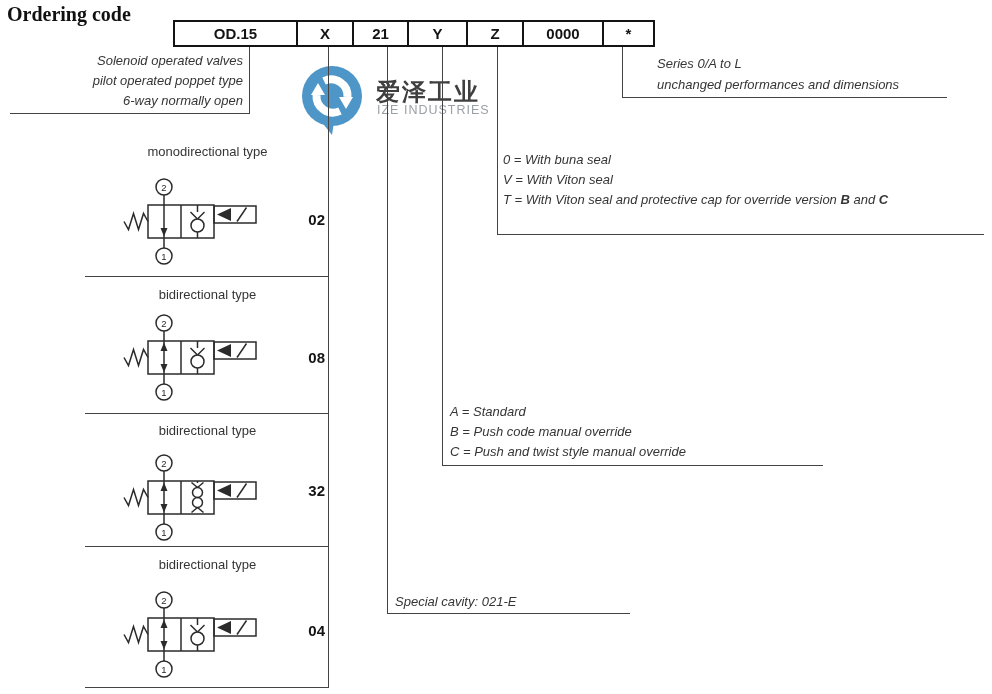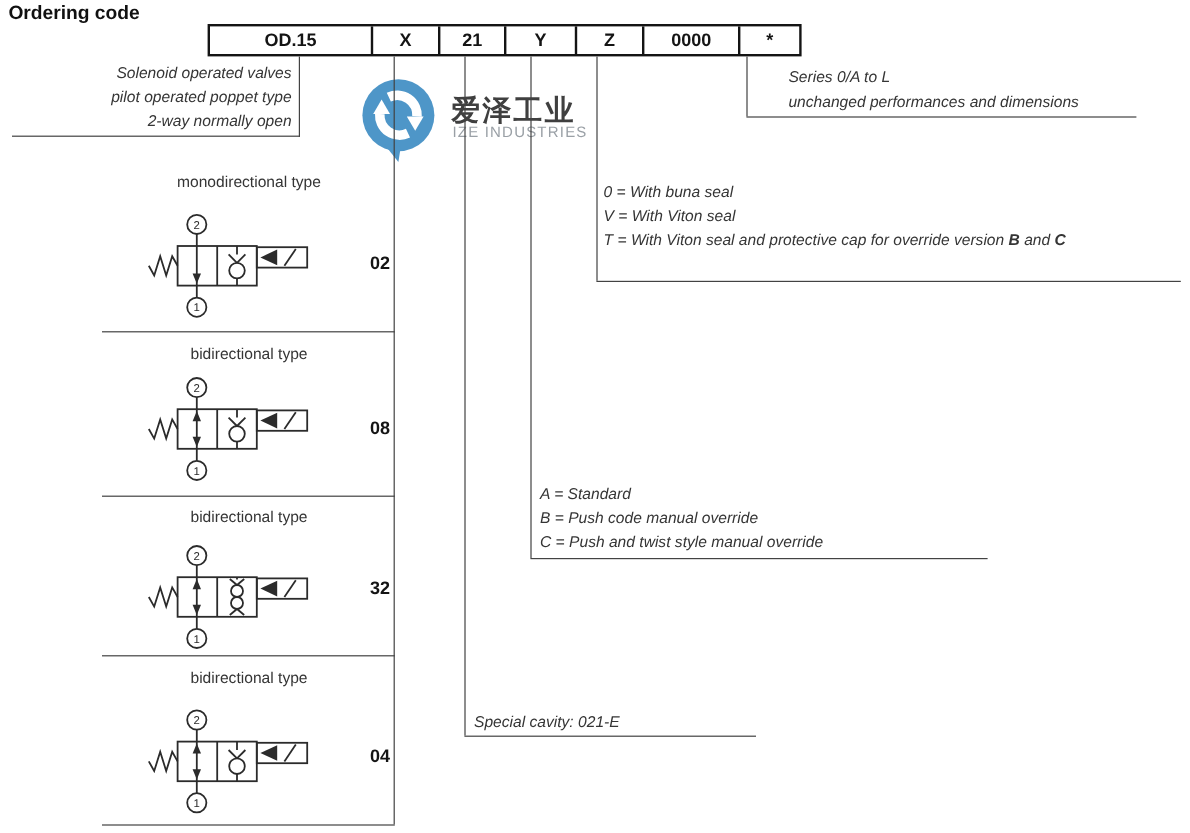--- a/index.html
+++ b/index.html
@@ -5,21 +5,21 @@
   * { margin:0; padding:0; box-sizing:border-box; }
   html,body { background:#ffffff; }
   body { font-family:"Liberation Sans", sans-serif; color:#2b2b2b; }
   #page {
     position:relative; width:992px; height:694px; background:#ffffff;
     overflow:hidden;
   }
   .abs { position:absolute; }
 
   
-  .page-title { left:7px; top:3px; font-size:16px; font-weight:bold; color:#111; }
+  .page-title { left:7px; top:3px; font-size:20px; font-weight:bold; color:#111;font-family:Liberation Serif, serif; }
 
   
   .code-row {
     left:173px; top:20px; display:flex; height:27px;
     border:2px solid #141414; background:#fff; z-index:5;
   }
   .code-box {
     border-left:2px solid #141414; height:23px;
     display:flex; align-items:center; justify-content:center;
     font-size:15px; font-weight:bold; color:#141414;
@@ -63,21 +63,21 @@
     <polygon points="20,55 32,70 34,57" fill="#4e96c8"></polygon>
     <path d="M 24 16 A 16.5 16.5 0 0 1 47.5 32" stroke="#ffffff" stroke-width="8" fill="none"></path>
     <polygon points="39,32 53,32 46,44" fill="#ffffff"></polygon>
     <path d="M 40 46 A 16.5 16.5 0 0 1 16.5 30" stroke="#ffffff" stroke-width="8" fill="none"></path>
     <polygon points="11,30 25,30 18,18" fill="#ffffff"></polygon>
   </svg>
   <div class="abs logo-cn">爱泽工业</div>
   <div class="abs logo-en">IZE INDUSTRIES</div>
 
   <div class="abs code-row">
-    <div class="code-box" style="width:134px">OD.15</div>
+    <div class="code-box" style="width:121px">OD.15</div>
     <div class="code-box" style="width:56px">X</div>
     <div class="code-box" style="width:55px">21</div>
     <div class="code-box" style="width:59px">Y</div>
     <div class="code-box" style="width:56px">Z</div>
     <div class="code-box" style="width:80px">0000</div>
     <div class="code-box" style="width:51px">*</div>
   </div>
 
   <div class="abs vline" style="left:249px; top:47px; height:67px"></div>
   <div class="abs hline" style="left:10px;  top:113px; width:240px"></div>
@@ -97,21 +97,21 @@
   <div class="abs hline" style="left:622px; top:97px; width:325px"></div>
 
   <div class="abs hline" style="left:85px; top:276px; width:244px"></div>
   <div class="abs hline" style="left:85px; top:413px; width:244px"></div>
   <div class="abs hline" style="left:85px; top:546px; width:244px"></div>
   <div class="abs hline" style="left:85px; top:687px; width:244px"></div>
 
   <div class="abs note left-note">
     <div>Solenoid operated valves</div>
     <div>pilot operated poppet type</div>
-    <div>2-way normally open</div>
+    <div>6-way normally open</div>
   </div>
 
   <div class="abs note series-note">
     <div>Series 0/A to L</div>
     <div>unchanged performances and dimensions</div>
   </div>
 
   <div class="abs note seal-block">
     <div><span>0 = With buna seal</span></div>
     <div><span>V = With Viton seal</span></div>

